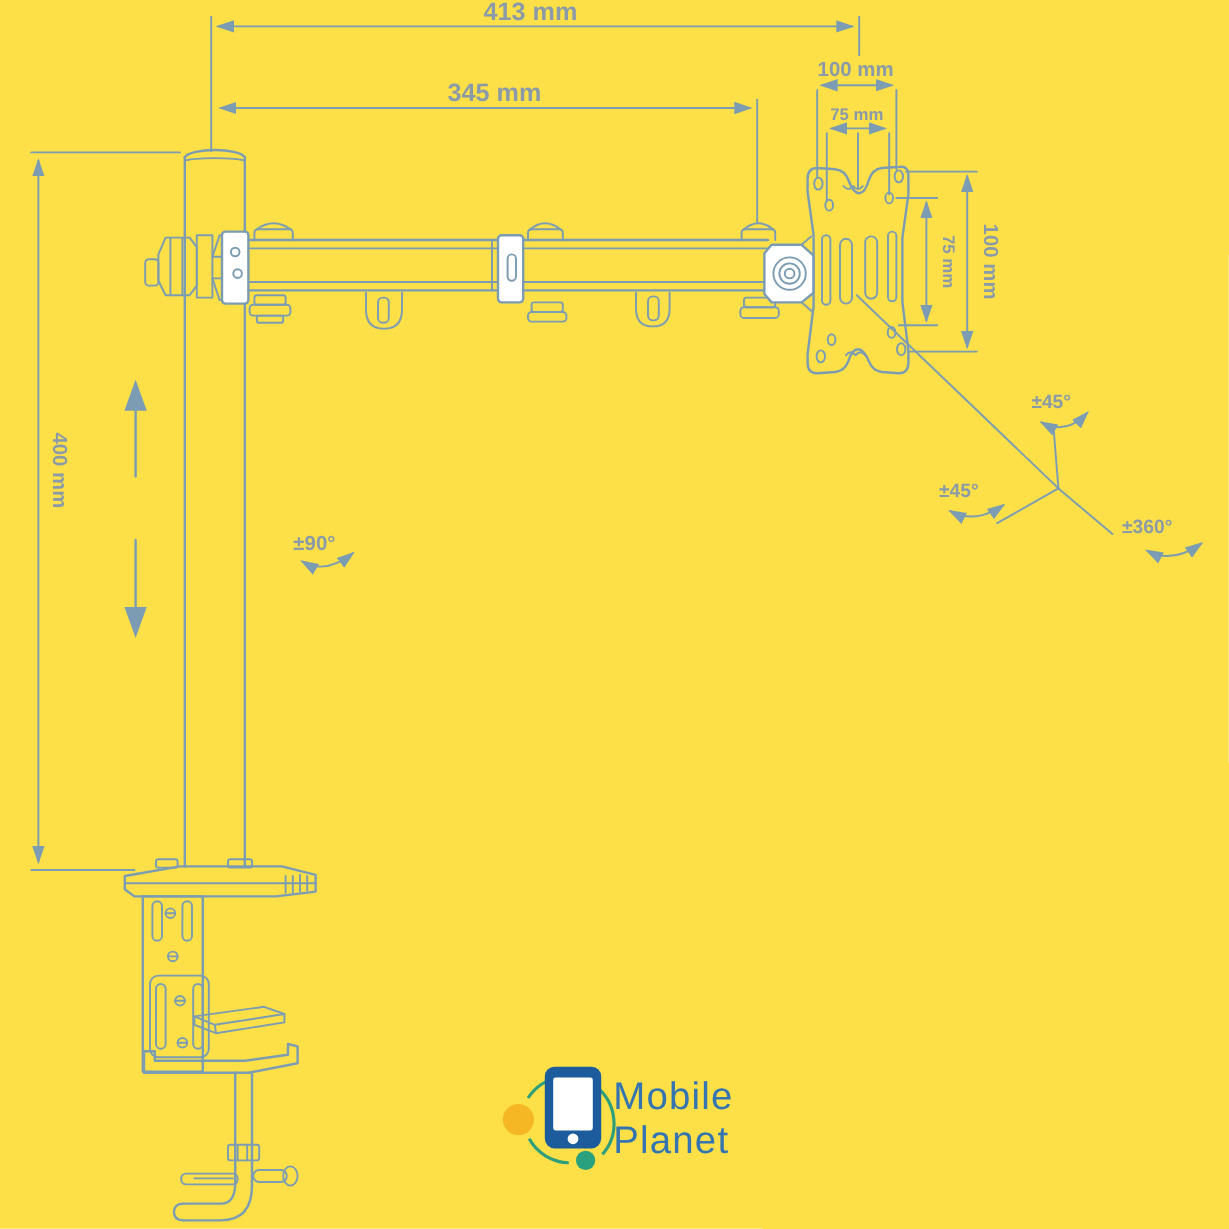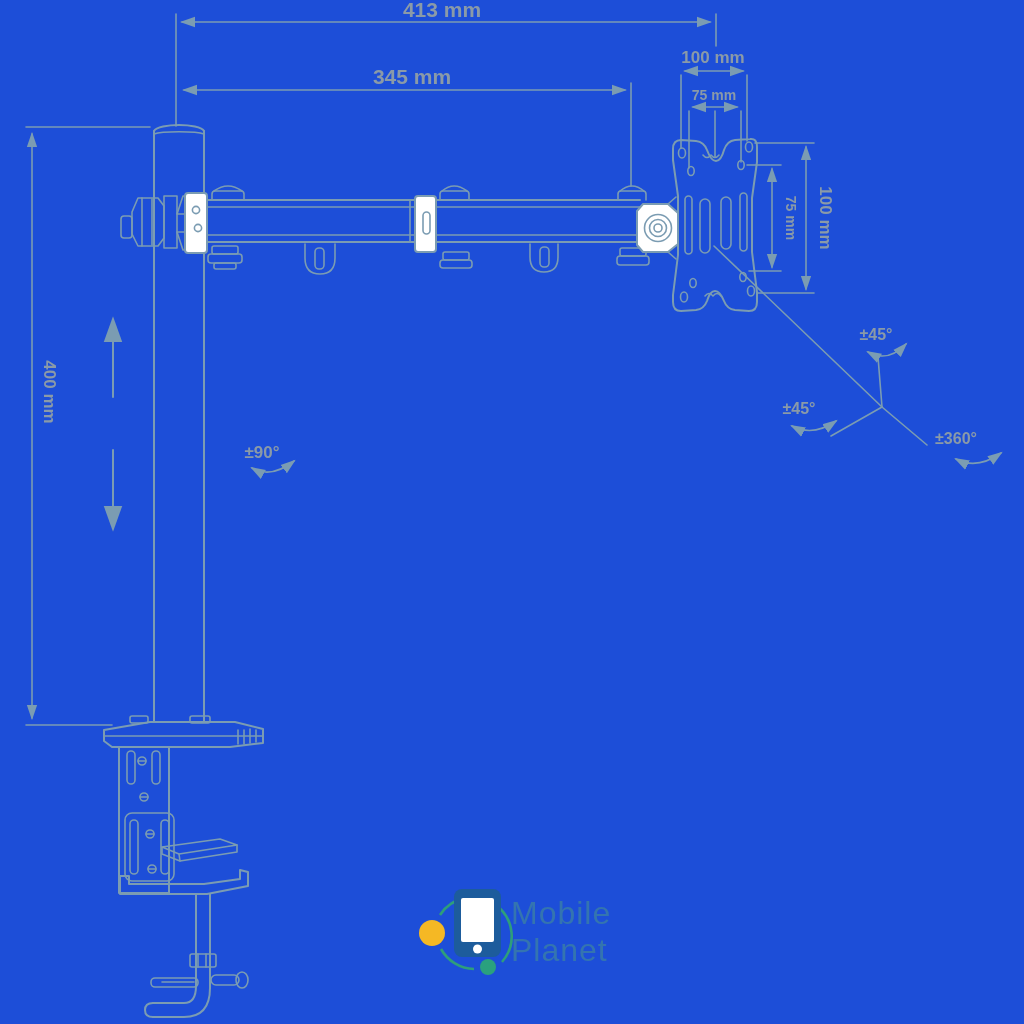--- a/index.html
+++ b/index.html
@@ -5,21 +5,21 @@
   :root{
     --c-line:#7b9cb2;
     --c-dim-text:#8a9aa8;
     --c-logo-blue:#1d5c9c;
     --c-logo-text:#3474b0;
     --c-logo-yellow:#f5b824;
     --c-logo-teal:#2aa17e;
     --c-logo-green:#2e9e7b;
   }
   html,body{margin:0;padding:0;background:#fff;}
-  .stage{width:1024px;height:1024px;background:#1d4ed8;overflow:hidden;}
+  .stage{width:1024px;height:1024px;background:#fde047;overflow:hidden;}
   svg{display:block;}
   .ln{stroke:var(--c-line);stroke-width:2;fill:none;stroke-linecap:round;stroke-linejoin:round;}
   .lnthin{stroke:var(--c-line);stroke-width:1.6;fill:none;stroke-linecap:round;stroke-linejoin:round;}
   .lnfill{stroke:var(--c-line);stroke-width:2;fill:#ffffff;stroke-linejoin:round;}
   .dimtxt{fill:var(--c-dim-text);font-family:"Liberation Sans",sans-serif;font-weight:bold;}
   .logotxt{fill:var(--c-logo-text);font-family:"Liberation Sans",sans-serif;font-weight:300;letter-spacing:1px;}
 </style>
 </head>
 <body>
 

